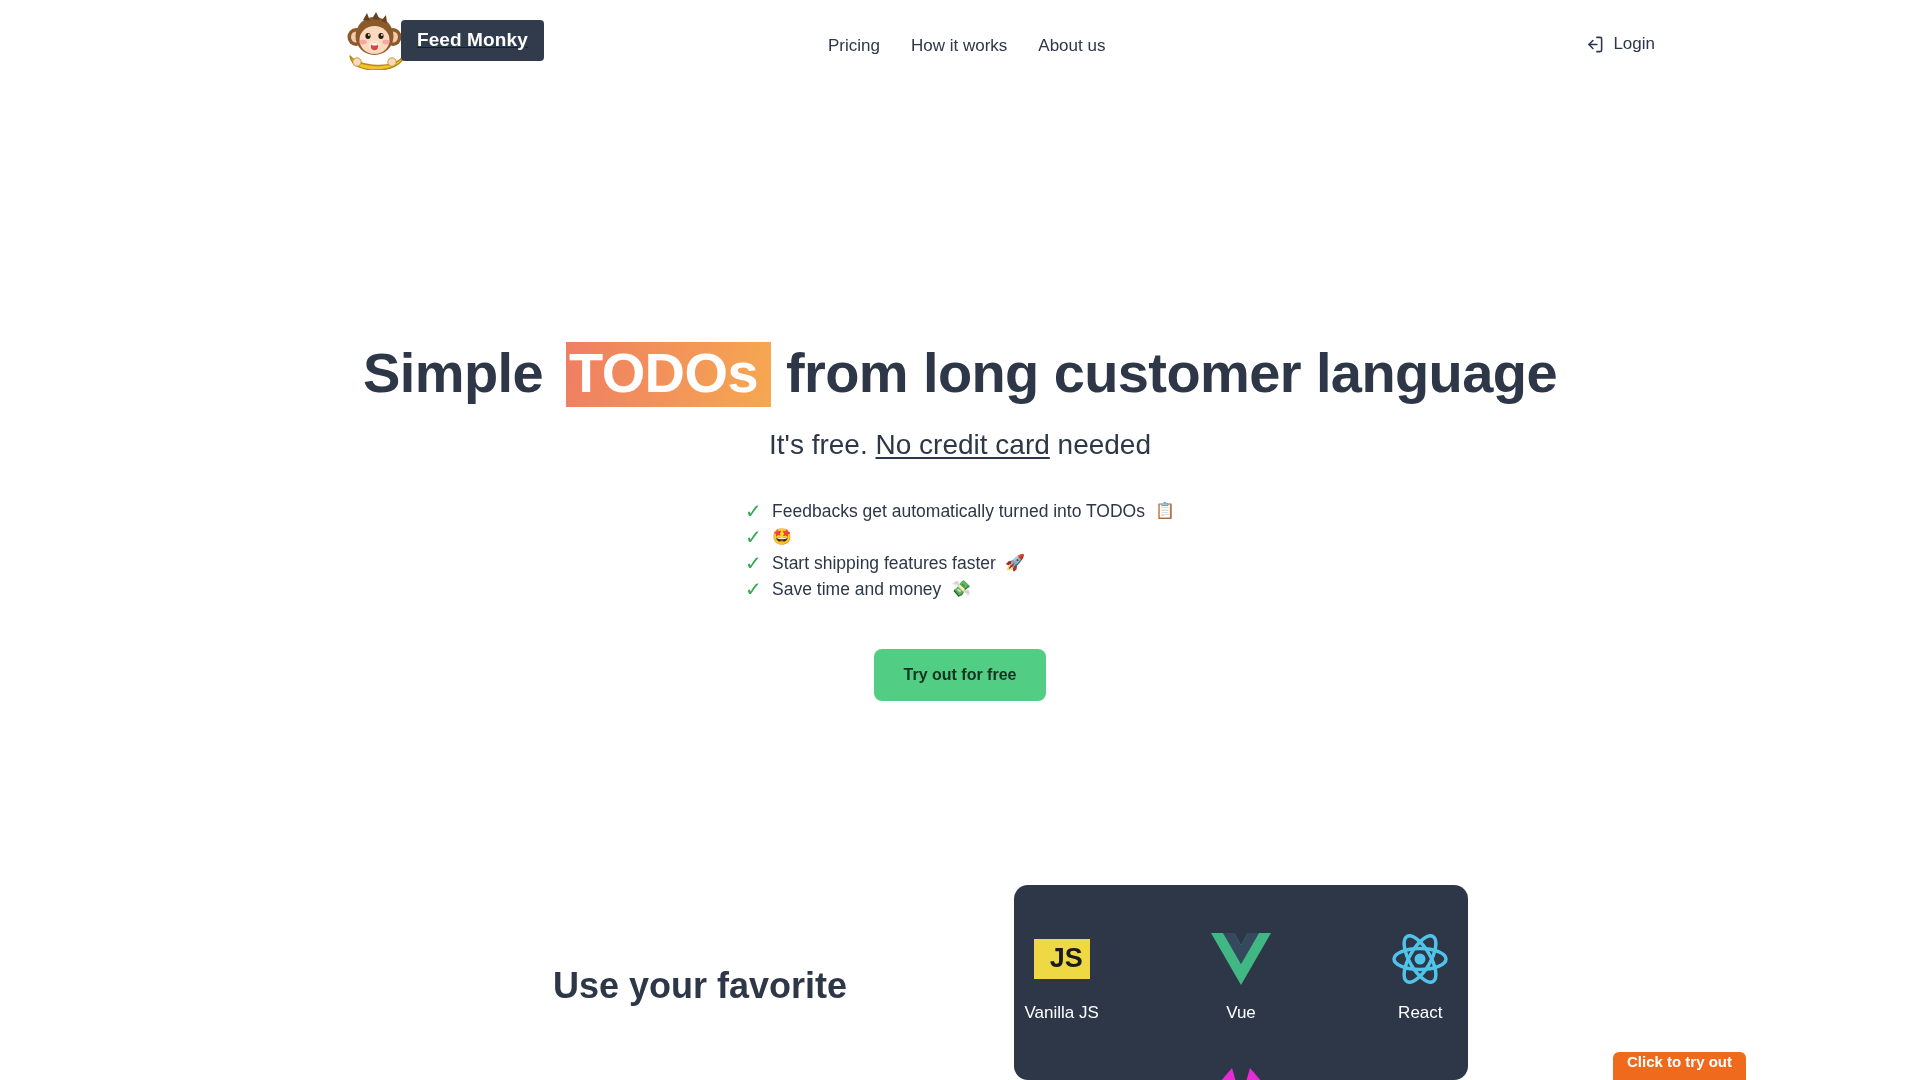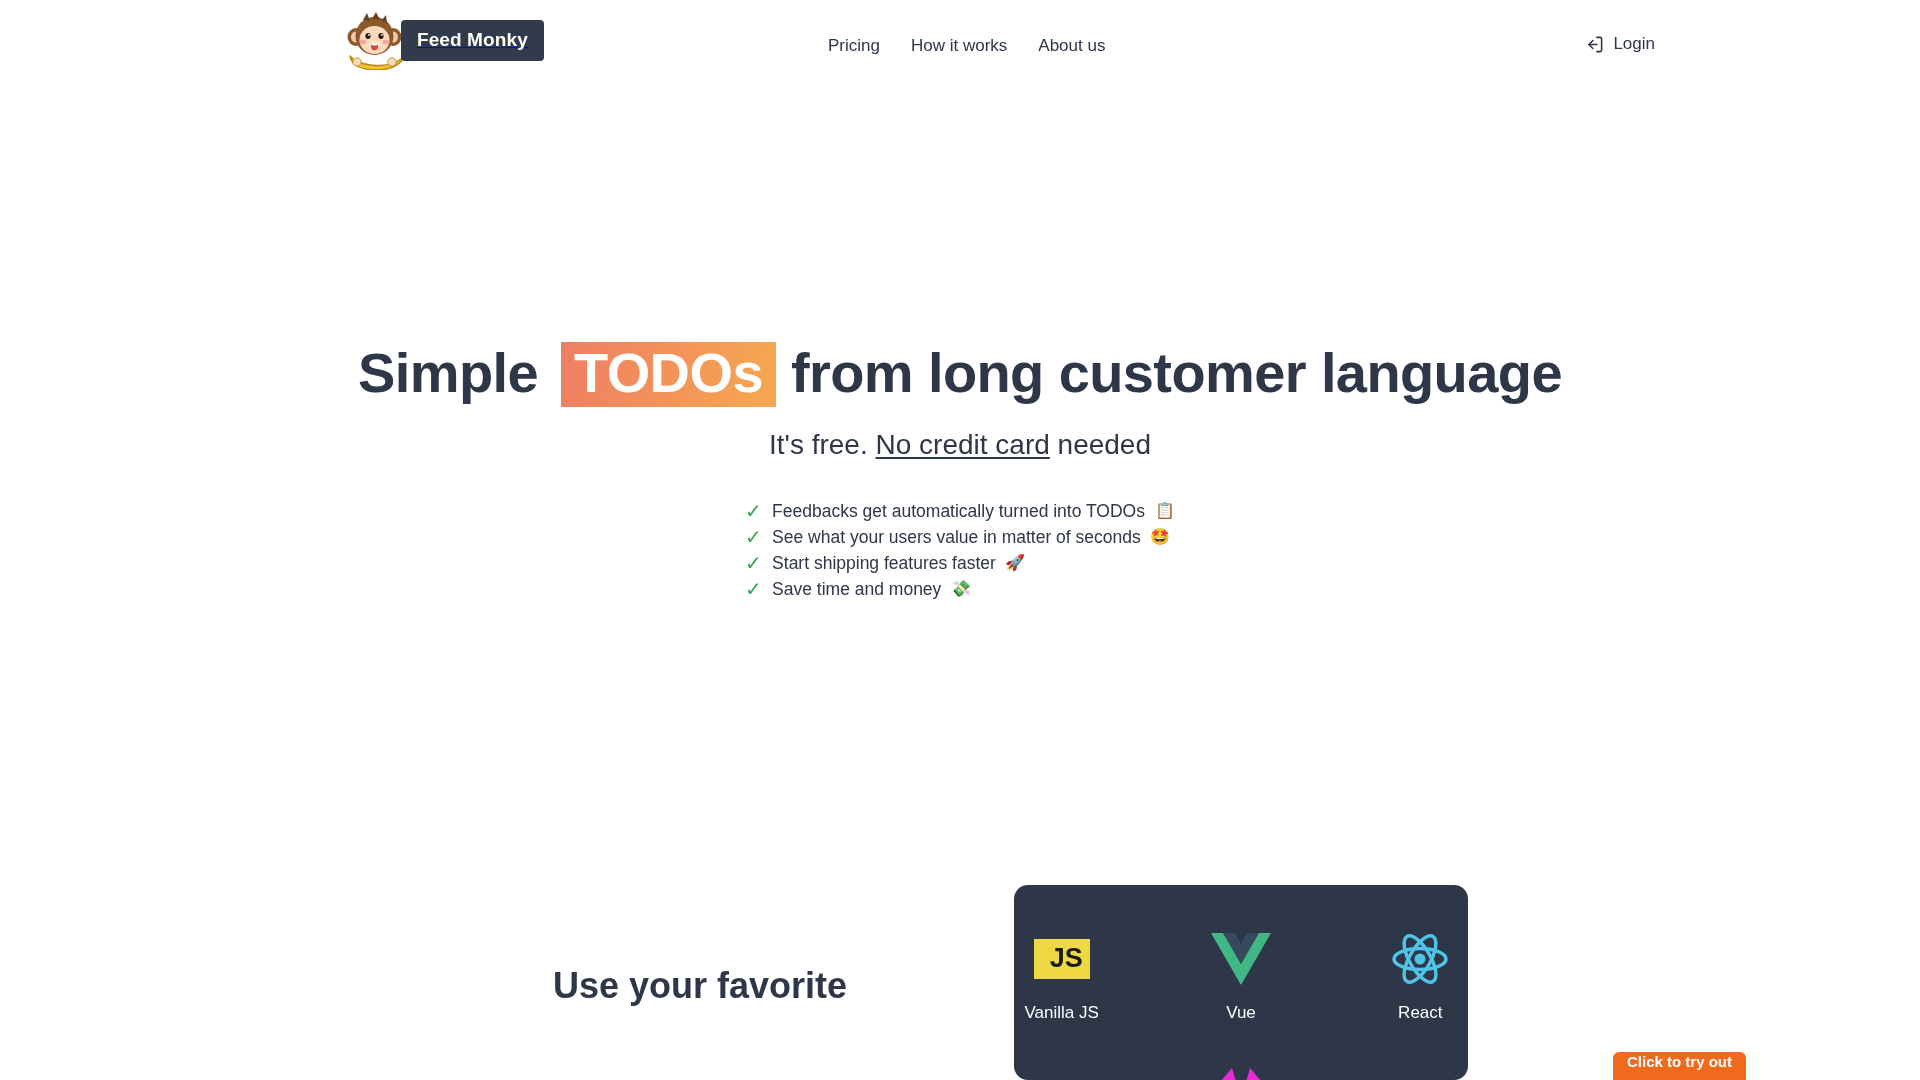--- a/index.html
+++ b/index.html
@@ -100,21 +100,21 @@
     font-weight: 700;
     color: #2d3748;
     line-height: 1.08;
     letter-spacing: -0.6px;
     white-space: nowrap;
   }
 
   .hl {
     background: linear-gradient(100deg, #ef7e63 0%, #f6a850 100%);
     color: #ffffff;
-    padding: 3px 13px 6px 13px;
+    padding: 3px 13px 6px 3px;
     display: inline-block;
     line-height: 1.0;
     margin-left: 8px;
   }
 
   .hero-sub {
     font-size: 28px;
     color: #2d3748;
     margin-top: 22px;
     font-weight: 400;
@@ -342,35 +342,37 @@
   </p>
 
   <ul class="feature-list">
     <li>
       <span class="check">✓</span>
       <span>Feedbacks get automatically turned into TODOs</span>
       <span class="emoji">📋</span>
     </li>
     <li>
       <span class="check">✓</span>
-      <span>See what your users value in matter of seconds</span>
       <span class="emoji">🤩</span>
     </li>
     <li>
       <span class="check">✓</span>
       <span>Start shipping features faster</span>
       <span class="emoji">🚀</span>
     </li>
     <li>
       <span class="check">✓</span>
       <span>Save time and money</span>
       <span class="emoji">💸</span>
     </li>
   </ul>
 
+  <div class="cta-wrap">
+    <button class="cta">Try out for free</button>
+  </div>
 </section>
 
 <section class="section2">
 
   <h2 class="section2-heading">
     <span>Use your favorite</span><br>
   </h2>
 
   <div class="fw-card">
     <div class="fw-row">

